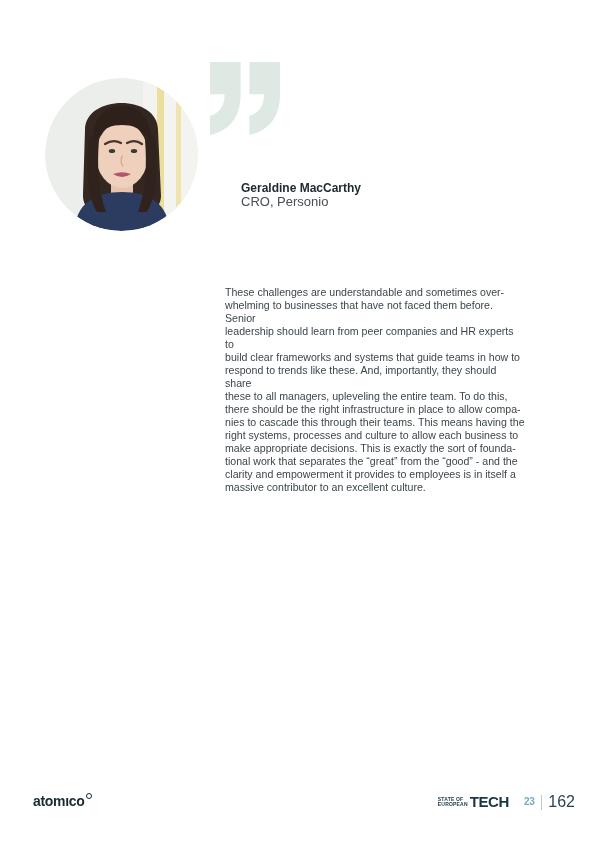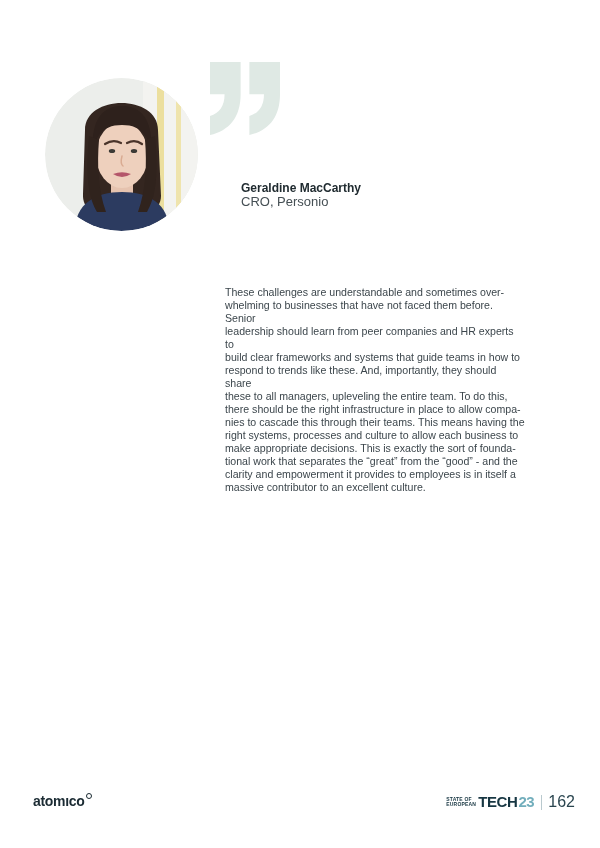--- a/index.html
+++ b/index.html
@@ -87,21 +87,21 @@
   }
   .soet-stack {
     display: flex; flex-direction: column; justify-content: center;
     margin-right: 2px;
   }
   .soet-stack span {
     font-size: 5px; font-weight: bold; letter-spacing: 0.2px;
     line-height: 5.4px; color: #173642; white-space: nowrap;
   }
   .soet-tech { font-size: 15px; font-weight: bold; letter-spacing: -0.4px; color: #173642; line-height: 16px; }
-  .soet-year { font-size: 15px; font-weight: bold; letter-spacing: -0.4px; color: #72AEBC; line-height: 16px; margin-left: 1px; }
+  .soet-year { font-size: 10px; font-weight: bold; letter-spacing: -0.4px; color: #72AEBC; line-height: 16px; margin-left: 15px; }
   .page-divider { width: 1px; height: 15px; background: #B9C9CE; margin: 0 6px 0 7px; }
   .page-number { font-size: 16px; color: #2A454F; }
 </style>
 </head>
 <body>
 
 <div class="page">
 
   <div class="avatar">
     <svg viewBox="0 0 153 153">

